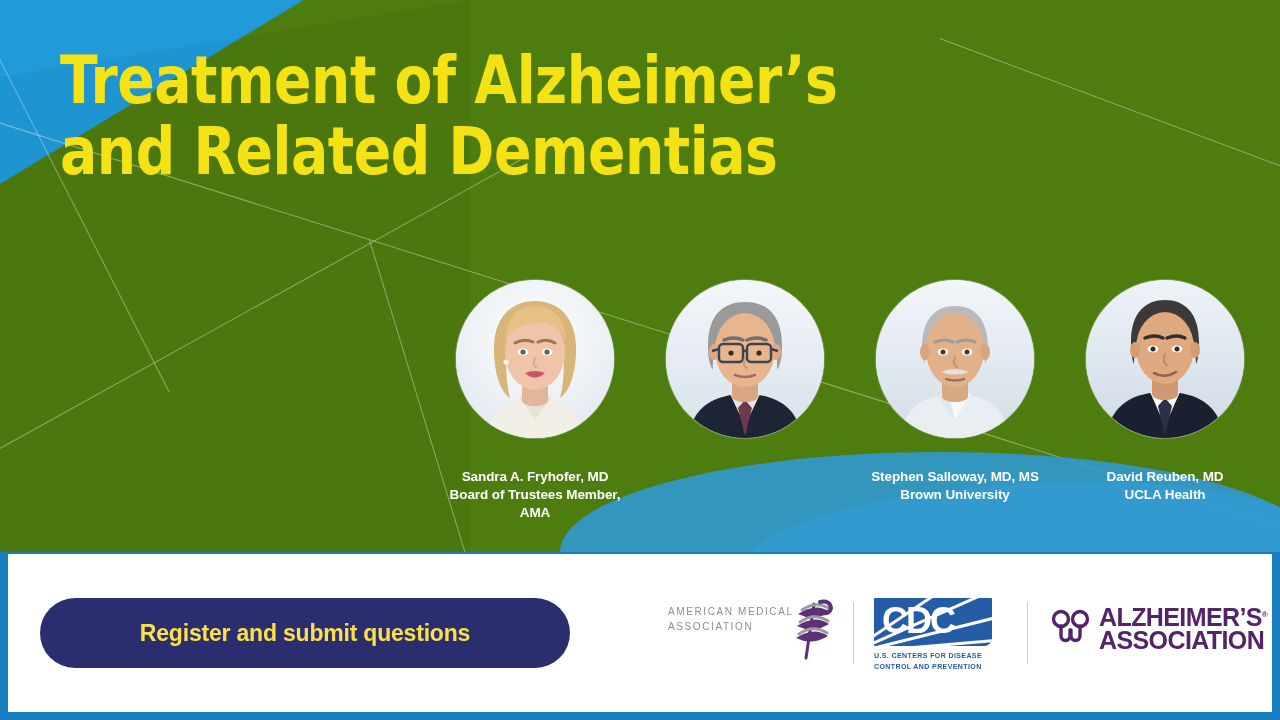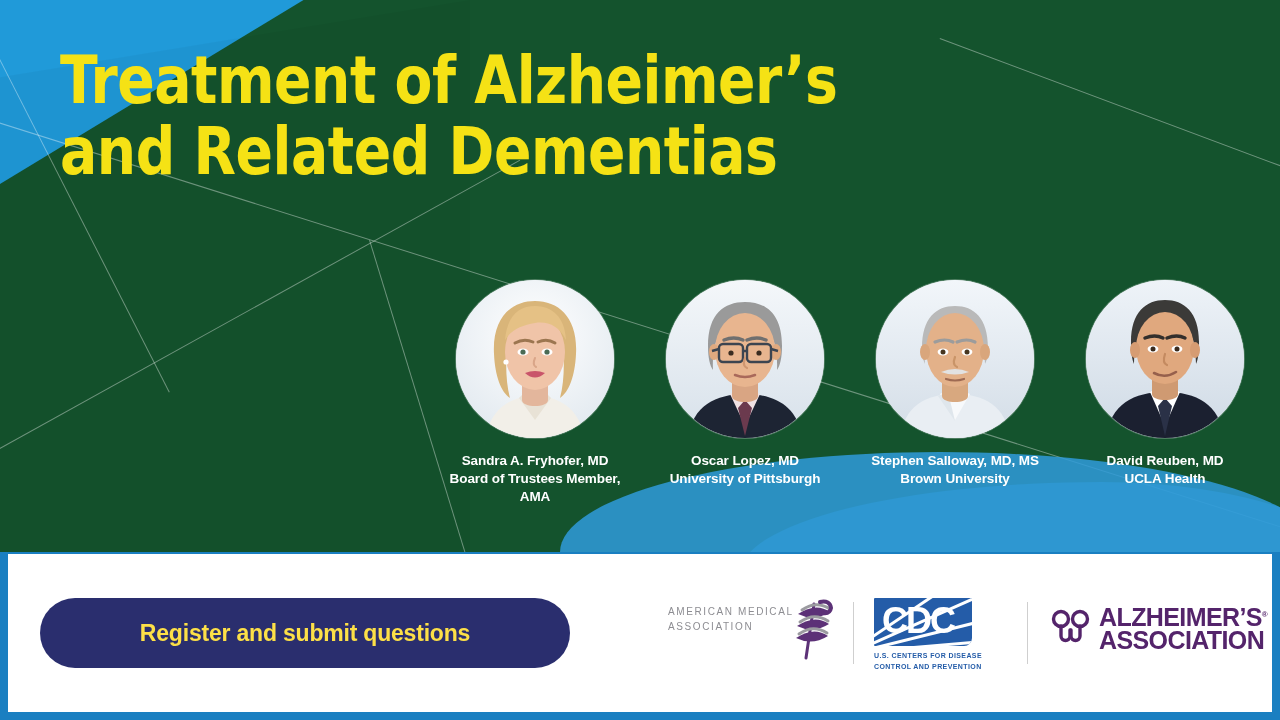--- a/index.html
+++ b/index.html
@@ -6,21 +6,21 @@
   html,body { width:1280px; height:720px; overflow:hidden; }
   body {
     font-family:"Liberation Sans", sans-serif;
     background:#1a7fc1;
     position:relative;
   }
 
   
   #hero {
     position:absolute; left:0; top:0; width:1280px; height:552px;
-    background:#14532d;
+    background:#4d7c0f;
     overflow:hidden;
   }
   
   .wedge-tl {
     position:absolute; left:-10px; top:-10px; width:330px; height:200px;
     background:#209ad9;
     clip-path:polygon(0% 0%, 100% 0%, 0% 100%);
   }
   
   .wedge-left-dark {
@@ -85,21 +85,21 @@
   }
   .speaker { width:190px; display:flex; flex-direction:column; align-items:center; }
   .avatar {
     width:158px; height:158px; border-radius:50%;
     overflow:hidden; position:relative;
     background:#e9eef3;
     box-shadow:0 0 0 1px rgba(255,255,255,0.25);
   }
   .avatar svg { display:block; width:158px; height:158px; }
   .speaker-name {
-    margin-top:14px;
+    margin-top:30px;
     color:#ffffff; font-size:13.5px; font-weight:bold;
     line-height:1.35; text-align:center; white-space:pre-line;
     letter-spacing:-0.1px;
   }
 
   
   #footer {
     position:absolute; left:8px; top:554px; width:1264px; height:158px;
     background:#ffffff;
   }
@@ -131,21 +131,21 @@
   }
   #ama-logo .ama-sub {
     font-size:10px; color:#8d8d92; letter-spacing:1.6px;
     line-height:1.45; margin-top:3px; white-space:pre-line;
   }
   #ama-staff { position:absolute; right:-4px; top:-4px; }
 
   
   #cdc-logo { position:absolute; left:866px; top:44px; width:145px; height:72px; }
   #cdc-block {
-    width:98px; height:48px; background:#245ca8; position:relative; overflow:hidden;
+    width:118px; height:48px; background:#245ca8; position:relative; overflow:hidden;
     border-radius:1px 1px 8px 1px;
   }
   #cdc-block .ray { position:absolute; background:#ffffff; transform-origin:0 0; }
   #cdc-word {
     position:absolute; left:8px; top:2px;
     color:#ffffff; font-size:36px; font-weight:bold; letter-spacing:-2px;
     font-family:"Liberation Sans", sans-serif;
   }
   #cdc-sub {
     margin-top:5px; font-size:7px; font-weight:bold; color:#245ca8;
@@ -259,22 +259,20 @@
           <path d="M53 69 l-7 2 M105 69 l7 2" stroke="#3c4450" stroke-width="2.4"></path>
 
           <circle cx="65" cy="73" r="2.6" fill="#3a2c20"></circle>
           <circle cx="93" cy="73" r="2.6" fill="#3a2c20"></circle>
 
           <path d="M79 78 q-3 8 2 10" stroke="#cf9670" stroke-width="2.2" fill="none" stroke-linecap="round"></path>
 
           <path d="M69 95 q10 4 20 0" stroke="#a9695a" stroke-width="2.6" fill="none" stroke-linecap="round"></path>
         </svg>
       </div>
-      <div class="speaker-name">Oscar Lopez, MD
-University of Pittsburgh</div>
     </div>
 
     <div class="speaker">
       <div class="avatar">
         <svg viewBox="0 0 158 158">
           <defs>
             <linearGradient id="bg4" x1="0" y1="0" x2="0" y2="1">
               <stop offset="0%" stop-color="#f2f6fa"></stop>
                 <stop offset="100%" stop-color="#d3dde7"></stop>
             </linearGradient>

